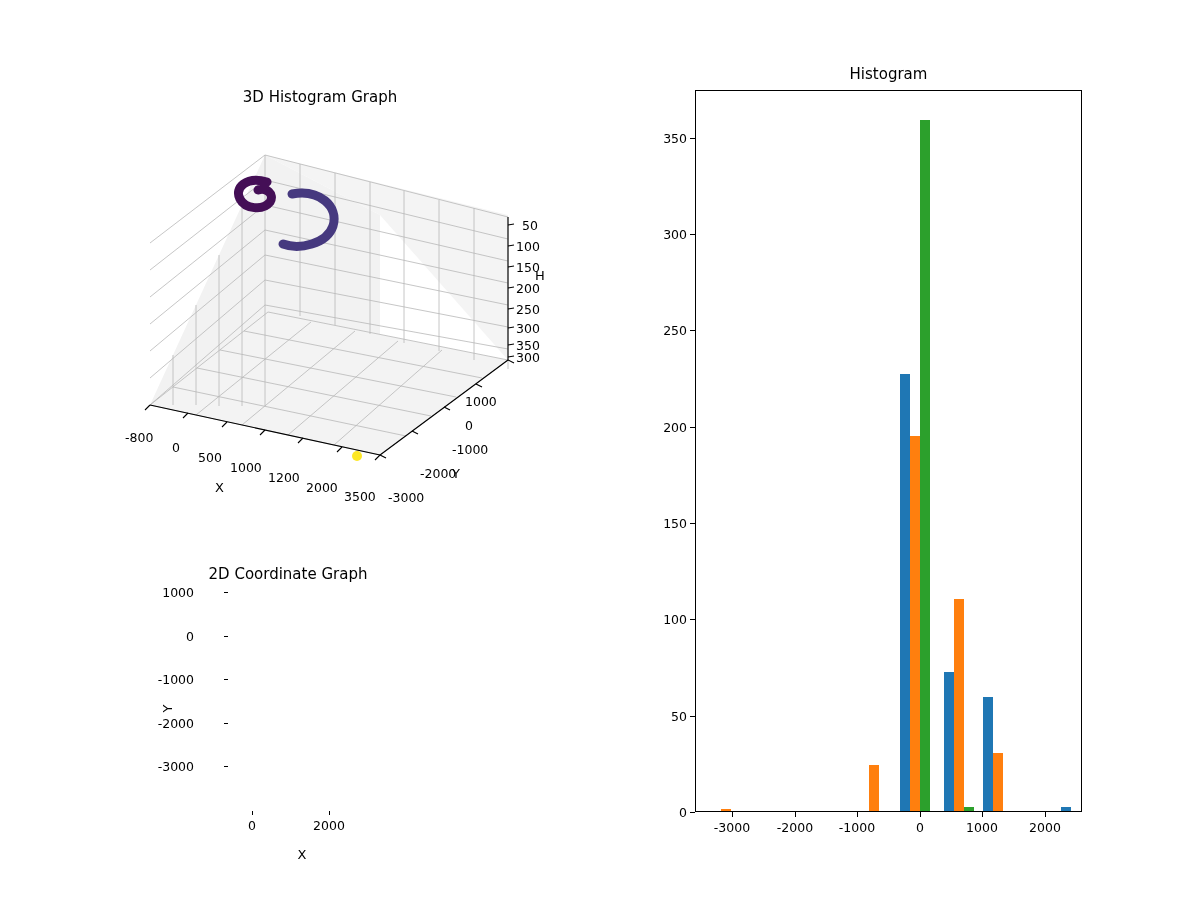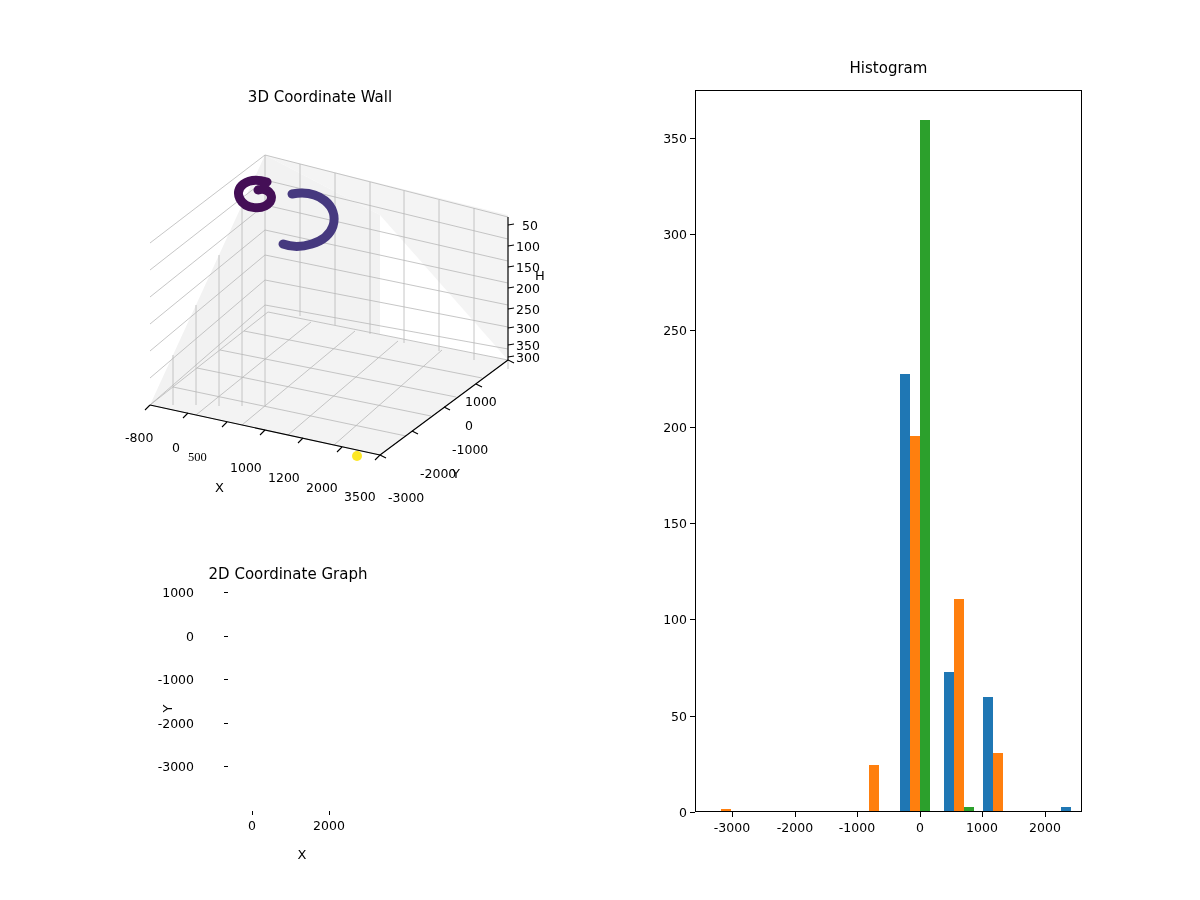--- a/index.html
+++ b/index.html
@@ -122,21 +122,21 @@
     margin-right: 14px;
     flex: 0 0 auto;
   }
   .legend-text { font-size: 12.5px; color: #000; }
 
   
   #panelhist {
     left: 640px; top: 55px;
     width: 470px; height: 790px;
   }
-  #panelhist .title { left: 55px; top: 4px; width: 387px; }
+  #panelhist .title { left: 55px; top: 10px; width: 387px; }
   .hist-frame {
     position: absolute;
     left: 55px; top: 35px;
     width: 387px; height: 722px;
     border: 1.2px solid #000;
     box-sizing: border-box;
     background: #fff;
     overflow: hidden;
   }
   .hbar { position: absolute; bottom: 0; }
@@ -154,21 +154,21 @@
     white-space: nowrap;
     transform: translateX(-50%);
   }
 </style>
 </head>
 <body>
 
 <div class="figure">
 
   <div class="panel" id="panel3d">
-    <div class="title">3D Coordinate Wall</div>
+    <div class="title">3D Histogram Graph</div>
 
     <svg id="svg3d" width="470" height="460">
 
       <polygon points="30,345 145,95 260,155 260,395" fill="#f2f2f2" stroke="none"></polygon>
 
       <polygon points="145,95 388,155 388,300 260,155" fill="#f4f4f4" stroke="none"></polygon>
 
       <polygon points="30,345 260,395 388,300 145,245" fill="#f4f4f4" stroke="none" opacity="0"></polygon>
       <polygon points="30,345 260,395 388,300 148,252" fill="#f3f3f3" stroke="none"></polygon>
 
@@ -262,21 +262,21 @@
         <line x1="388" y1="228" x2="394" y2="227"></line>
         <line x1="388" y1="249" x2="394" y2="248"></line>
         <line x1="388" y1="268" x2="394" y2="267"></line>
         <line x1="388" y1="285" x2="394" y2="284"></line>
         <line x1="388" y1="297" x2="394" y2="296"></line>
       </g>
     </svg>
 
     <div class="ticklabel" style="left:5px;  top:370px;">-800</div>
     <div class="ticklabel" style="left:52px; top:380px;">0</div>
-    <div class="ticklabel" style="left:68px; top:390px;font-family:Liberation Serif, serif;">500</div>
+    <div class="ticklabel" style="left:78px; top:390px;">500</div>
     <div class="ticklabel" style="left:110px;top:400px;">1000</div>
     <div class="ticklabel" style="left:148px;top:410px;">1200</div>
     <div class="ticklabel" style="left:186px;top:420px;">2000</div>
     <div class="ticklabel" style="left:224px;top:429px;">3500</div>
     <div class="axislabel" style="left:95px; top:420px;">X</div>
 
     <div class="ticklabel" style="left:345px;top:334px;">1000</div>
     <div class="ticklabel" style="left:345px;top:358px;">0</div>
     <div class="ticklabel" style="left:332px;top:382px;">-1000</div>
     <div class="ticklabel" style="left:300px;top:406px;">-2000</div>

